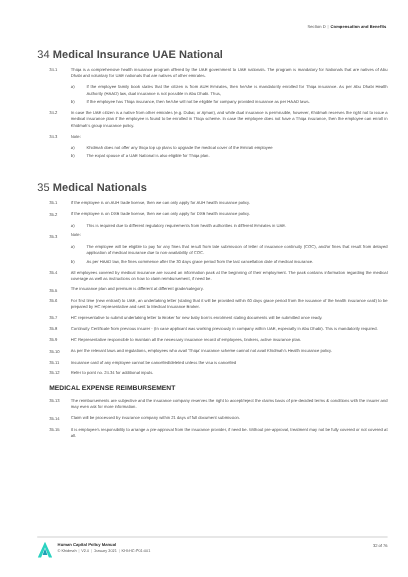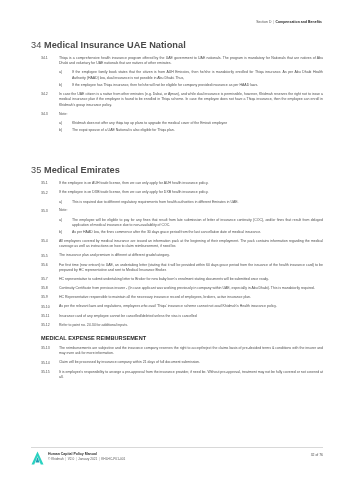--- a/index.html
+++ b/index.html
@@ -72,21 +72,21 @@
   .section-head .ttl {
     font-size: 9.2px;
     font-weight: 700;
     color: #4a4a4a;
     letter-spacing: 0.005em;
   }
   .section-block {
     margin-bottom: 10px;
   }
   .section-block.gap-top {
-    margin-top: 32px;
+    margin-top: 18px;
   }
 
   
   .clause {
     display: flex;
     padding-left: 41px;
     padding-right: 17px;
     margin-bottom: 3.6px;
   }
   .clause .cnum {
@@ -245,21 +245,21 @@
           </div>
           <div class="subclause">
             <div class="lnum">b)</div>
             <div class="ltext">The expat spouse of a UAE National is also eligible for Thiqa plan.</div>
           </div>
         </div>
       </div>
       <div class="section-block gap-top">
         <div class="section-head">
           <div class="num">35</div>
-          <div class="ttl">Medical Emirates</div>
+          <div class="ttl">Medical Nationals</div>
         </div>
         <div class="clause">
           <div class="cnum">35.1</div>
           <div class="ctext">If the employee is on AUH trade license, then we can only apply for AUH health insurance policy.</div>
         </div>
         <div class="clause">
           <div class="cnum">35.2</div>
           <div class="ctext">If the employee is on DXB trade license, then we can only apply for DXB health insurance policy.</div>
         </div>
         <div class="sub-group">

